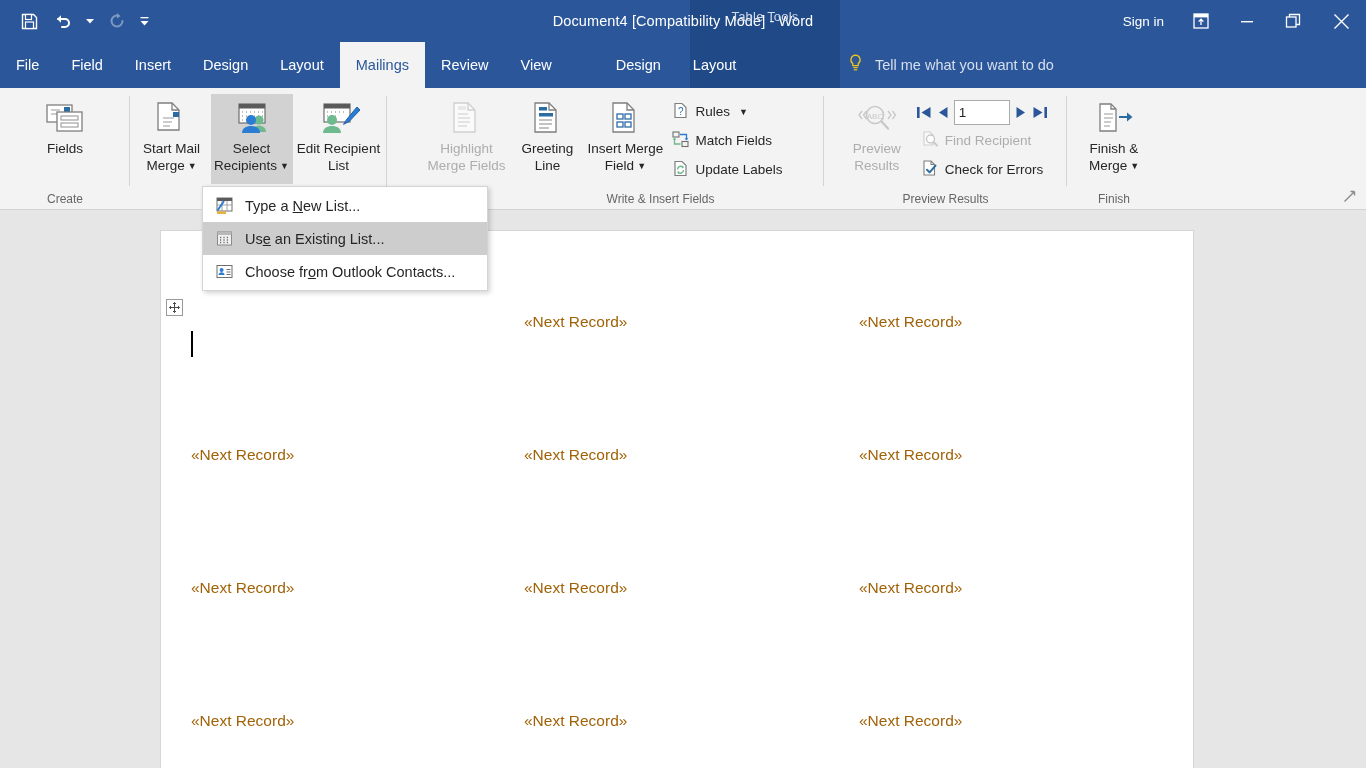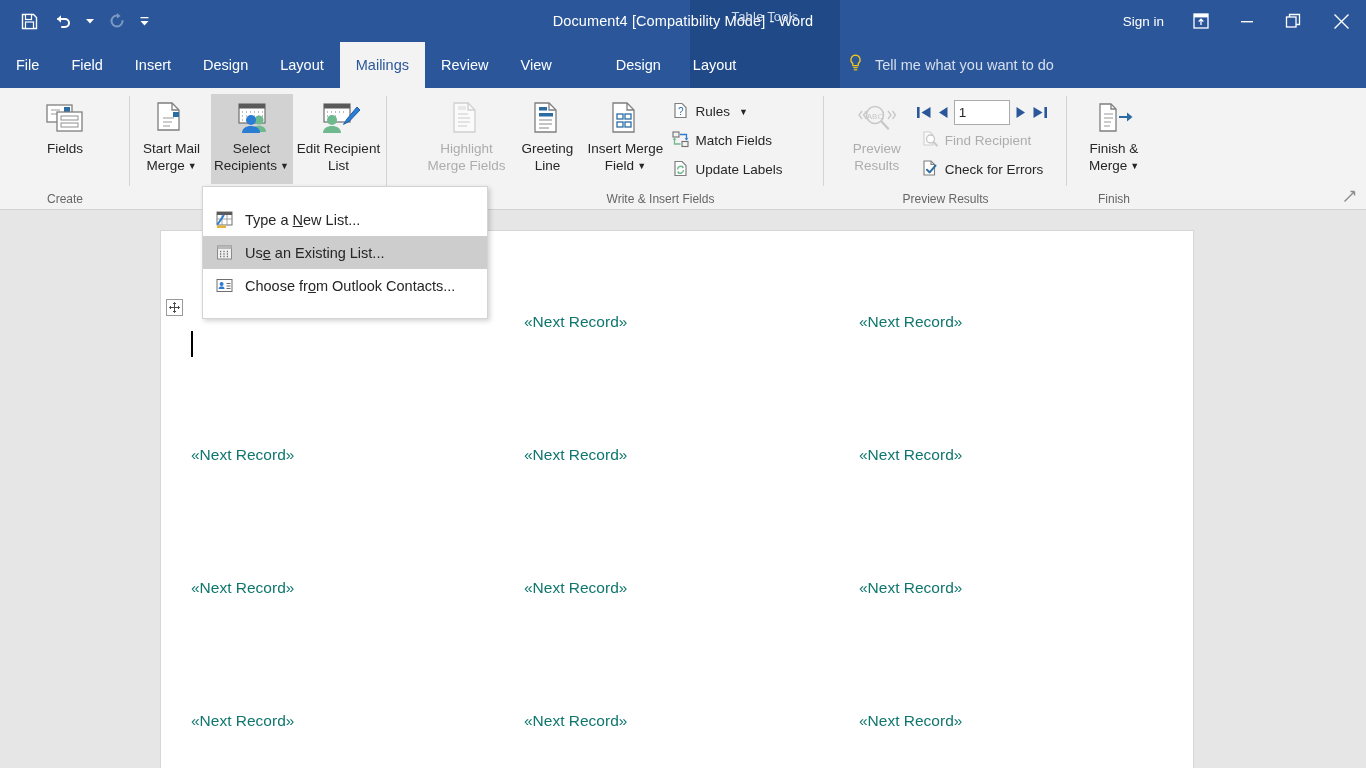--- a/index.html
+++ b/index.html
@@ -125,21 +125,21 @@
     position: absolute; right: 8px; bottom: 4px; width: 18px; height: 18px;
     display: flex; align-items: center; justify-content: center; cursor: pointer;
     color: #8a8a8a;
   }
 
   
   .menu {
     position: absolute; left: 202px; top: 186px; width: 286px;
     background: #ffffff; border: 1px solid #d4d4d4;
     box-shadow: 2px 2px 5px rgba(0,0,0,.18);
-    padding: 16px 0; z-index: 50;
+    padding: 2px 0; z-index: 50;
   }
   .menu-item {
     display: flex; align-items: center; height: 33px; padding-left: 6px;
     font-size: 14.5px; color: #262626; cursor: pointer;
   }
   .menu-item.hover { background: #cdcdcd; }
   .menu-item .mico { width: 30px; display: flex; align-items: center; justify-content: center; }
   .menu-item .mlbl { padding-left: 6px; }
 
   
@@ -156,21 +156,21 @@
     border: 1px solid #9a9a9a; background: #ffffff;
     display: flex; align-items: center; justify-content: center;
     cursor: move; z-index: 5;
   }
   .caret-doc {
     position: absolute; left: 30px; top: 100px; width: 2px; height: 26px;
     background: #000000;
   }
   .lbl-grid { position: absolute; left: 0; top: 0; width: 1034px; height: 560px; }
   .rec-cell {
-    position: absolute; font-size: 15.5px; color: #0f766e;
+    position: absolute; font-size: 15.5px; color: #a16207;
     font-family: "Liberation Sans", sans-serif; white-space: nowrap;
   }
 </style>
 </head>
 <body>
 
 <div id="app">
 
   <div class="titlebar">
     <div class="tt-band"></div>

